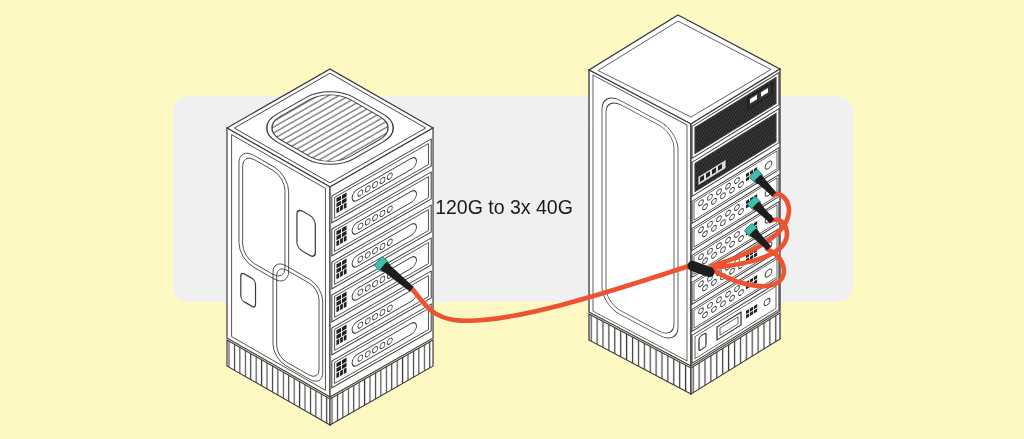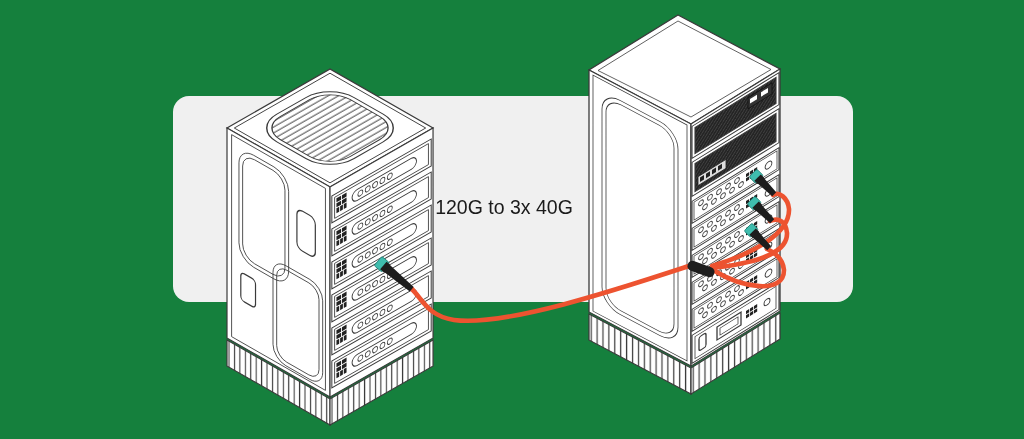--- a/index.html
+++ b/index.html
@@ -1,16 +1,16 @@
 <!DOCTYPE html>
 <html style="--band: #f0f0f0; --line: #3a3a3a; --cable: #ed5330; --connector: #3fbdae; --boot: #1d1d1d; --text: #1a1a1a;"><head>
 <meta charset="utf-8">
 <style>
   html,body{margin:0;padding:0;background:#fff;}
-  .canvas{position:relative;width:1024px;height:439px;background:#15803d;overflow:hidden;
+  .canvas{position:relative;width:1024px;height:439px;background:#fef9c3;overflow:hidden;
           font-family:"Liberation Sans",sans-serif;}
   svg{display:block;}
   .ln  {fill:#fff;stroke:var(--line,#3a3a3a);stroke-width:1.3;}
   .ln2 {fill:#fff;stroke:var(--line,#3a3a3a);stroke-width:1.1;}
   .lnt {fill:none;stroke:var(--line,#3a3a3a);stroke-width:0.8;}
   .lnn {fill:none;stroke:var(--line,#3a3a3a);stroke-width:1.3;}
   .dark{fill:url(#darkhatch);stroke:var(--line,#3a3a3a);stroke-width:1.1;}
   .cable{fill:none;stroke:var(--cable,#ed5330);stroke-width:4.6;stroke-linecap:round;}
   .teal{fill:var(--connector,#3fbdae);stroke:#1e7d73;stroke-width:0.8;}
   .boot{fill:var(--boot,#1d1d1d);stroke:none;}

